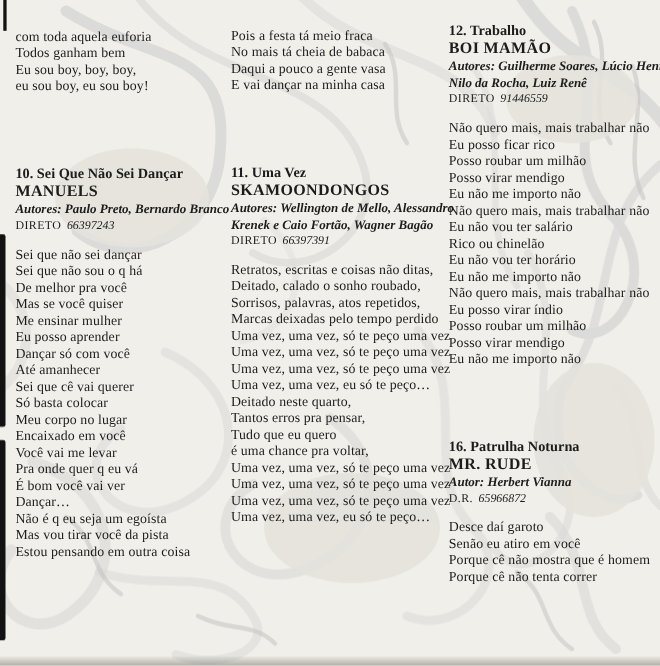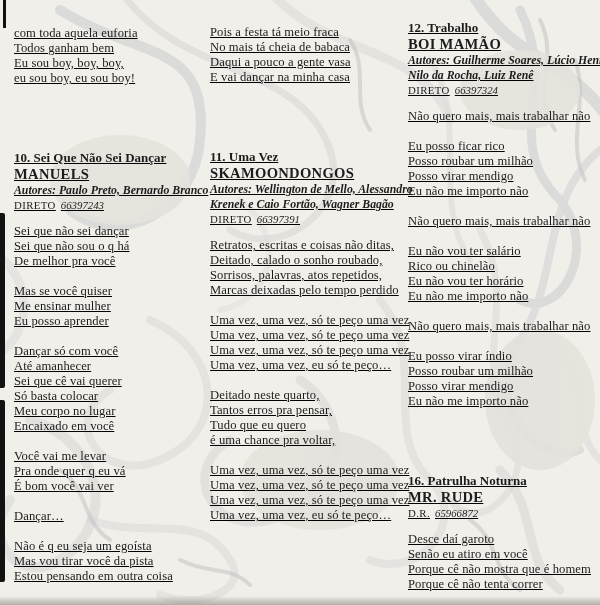--- a/index.html
+++ b/index.html
@@ -12,25 +12,25 @@
     width:600px;height:605px;
     margin:0 auto;
     background:var(--page-bg,#f1efe9);
     overflow:hidden;
   }
   .artwork{
     position:absolute;inset:0;width:600px;height:605px;
     pointer-events:none;
   }
   .booklet{position:absolute;inset:0;}
-  .column{position:absolute;top:0;text-decoration:underline;}
+  .column{position:absolute;top:0;}
   .column-1{left:14px;width:196px;padding-top:26px;}
   .column-2{left:210px;width:200px;padding-top:25px;}
   .column-3{left:408px;width:192px;padding-top:20px;}
-  .stanza{margin-top:15px;}
+  .stanza{margin-top:0;}
   .column > .stanza:first-child{margin-top:0;}
   .song-header{margin-top:64px;}
   .column > .song-header:first-child{margin-top:0;}
   .song-header + .stanza{margin-top:12px;}
   .lyric-line{
     font-size:12.6px;line-height:15px;
     color:var(--ink,#1c1c1c);
     white-space:nowrap;
     letter-spacing:.1px;
   }
@@ -194,21 +194,21 @@
           <div class="lyric-line">Uma vez, uma vez, só te peço uma vez</div>
           <div class="lyric-line">Uma vez, uma vez, eu só te peço…</div>
         </div>
       </div>
       <div class="column column-3">
         <div class="song-header">
           <div class="song-number-title">12. Trabalho</div>
           <div class="artist-name">BOI MAMÃO</div>
           <div class="credits-line">Autores: Guilherme Soares, Lúcio Henrique,</div>
           <div class="credits-line">Nilo da Rocha, Luiz Renê</div>
-          <div class="code-line"><span class="code-label">DIRETO</span><span class="code-number">66397324</span></div>
+          <div class="code-line"><span class="code-label">DIRETO</span><span class="code-number">91446559</span></div>
         </div>
         <div class="stanza">
           <div class="lyric-line">Não quero mais, mais trabalhar não</div>
         </div>
         <div class="stanza">
           <div class="lyric-line">Eu posso ficar rico</div>
           <div class="lyric-line">Posso roubar um milhão</div>
           <div class="lyric-line">Posso virar mendigo</div>
           <div class="lyric-line">Eu não me importo não</div>
         </div>
@@ -226,20 +226,21 @@
         </div>
         <div class="stanza">
           <div class="lyric-line">Eu posso virar índio</div>
           <div class="lyric-line">Posso roubar um milhão</div>
           <div class="lyric-line">Posso virar mendigo</div>
           <div class="lyric-line">Eu não me importo não</div>
         </div>
         <div class="song-header">
           <div class="song-number-title">16. Patrulha Noturna</div>
           <div class="artist-name">MR. RUDE</div>
+          <div class="credits-line">Autor: Herbert Vianna</div>
           <div class="code-line"><span class="code-label">D.R.</span><span class="code-number">65966872</span></div>
         </div>
         <div class="stanza">
           <div class="lyric-line">Desce daí garoto</div>
           <div class="lyric-line">Senão eu atiro em você</div>
           <div class="lyric-line">Porque cê não mostra que é homem</div>
           <div class="lyric-line">Porque cê não tenta correr</div>
         </div>
       </div>
     </div>

